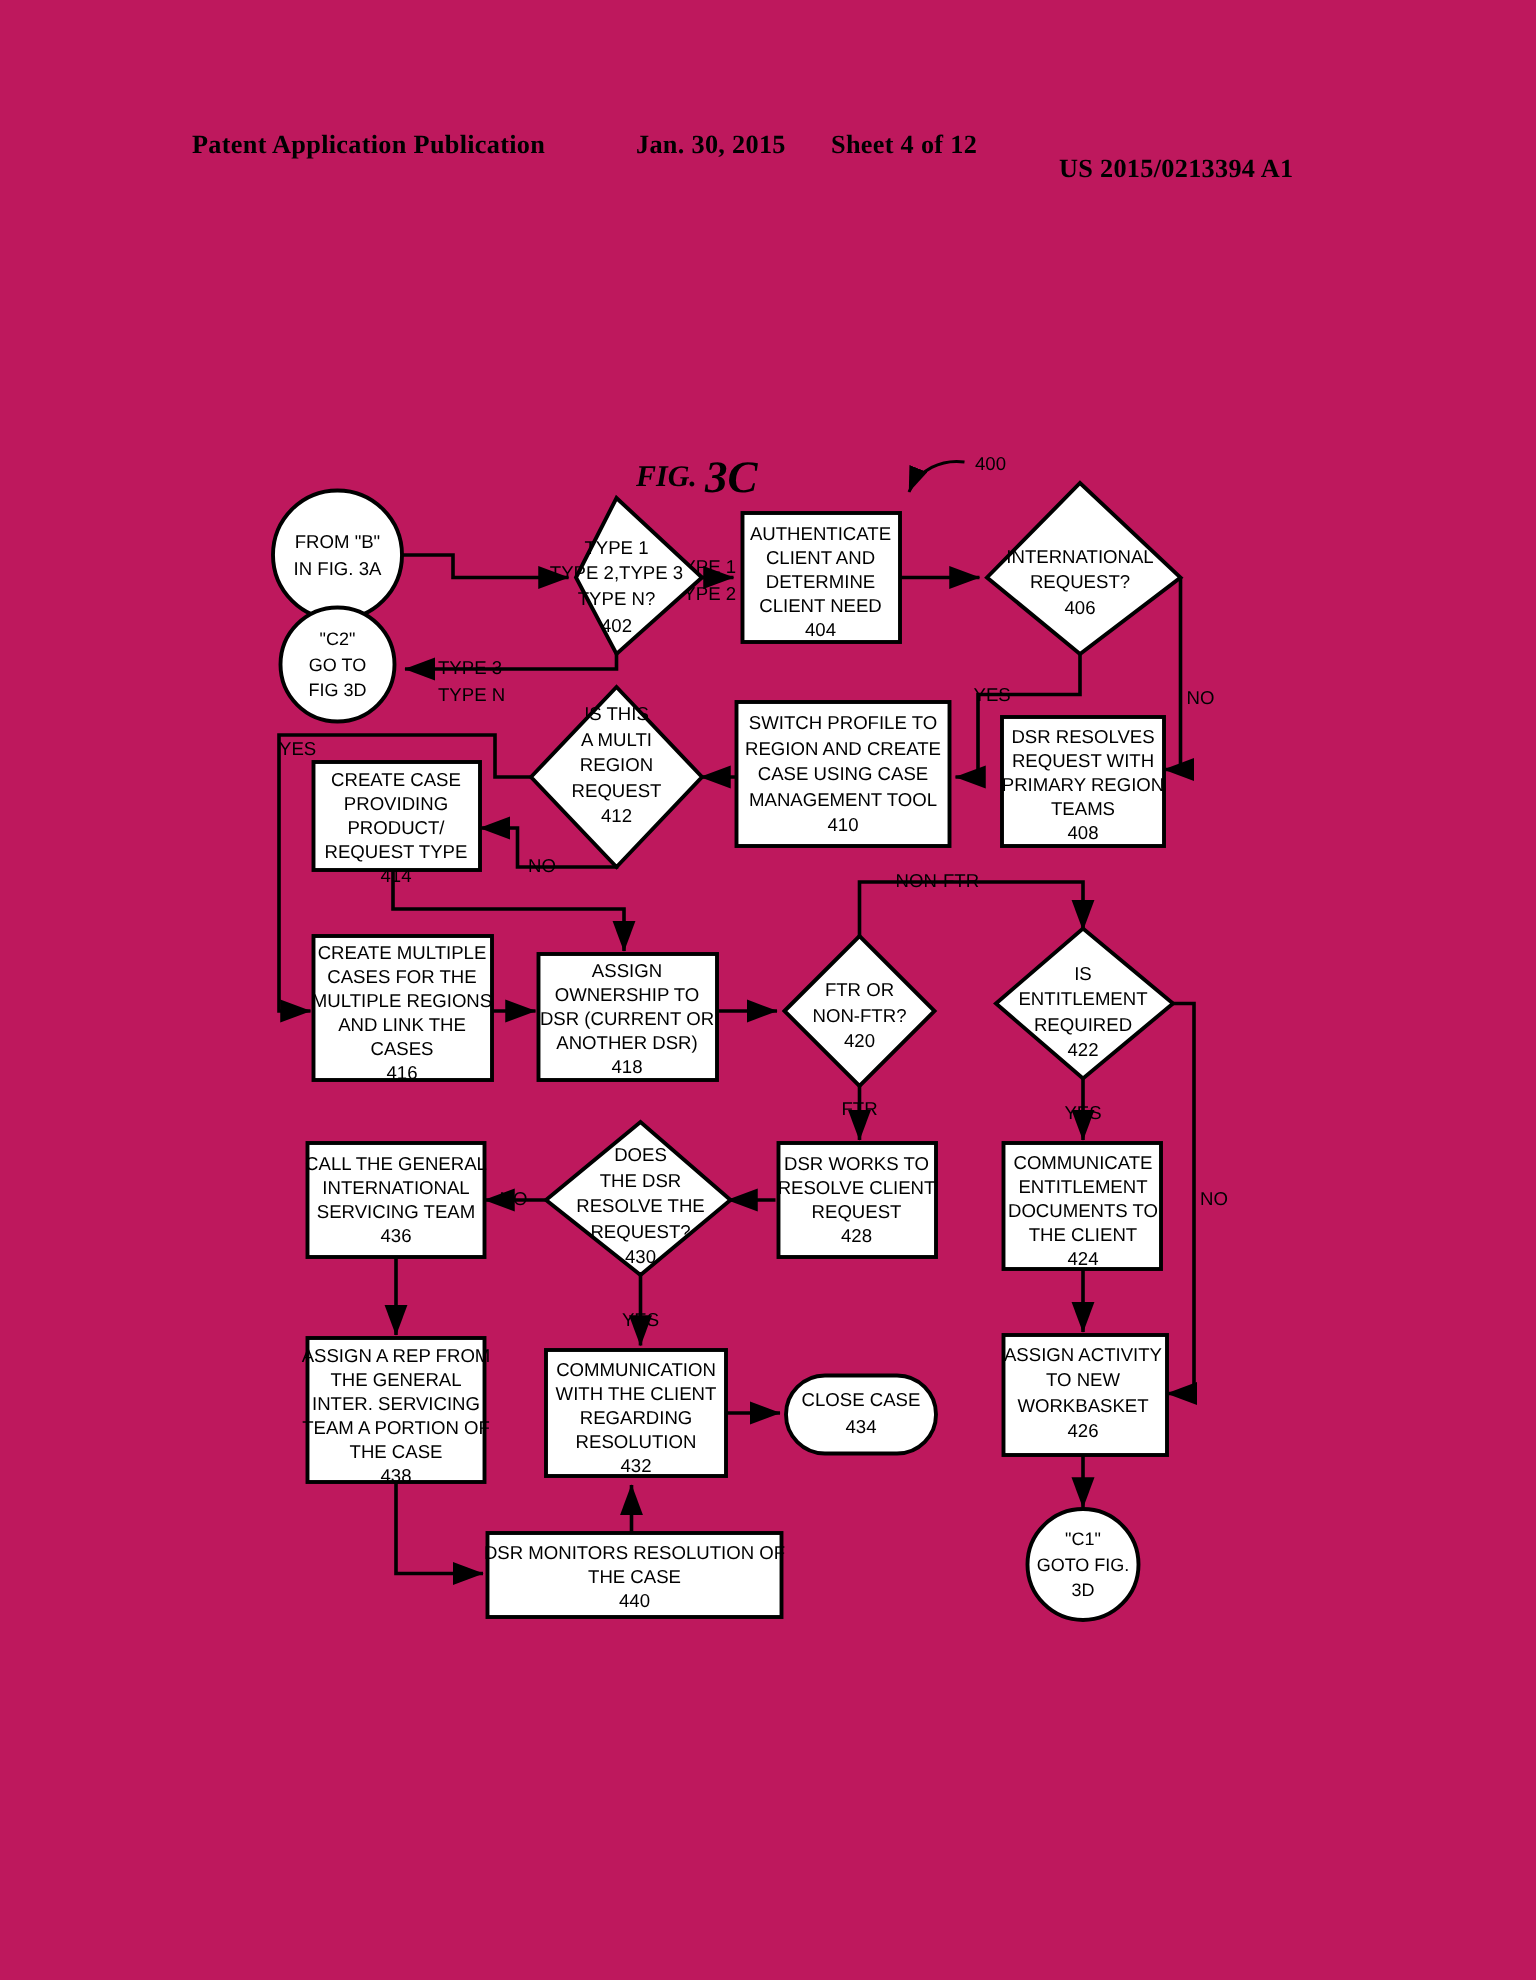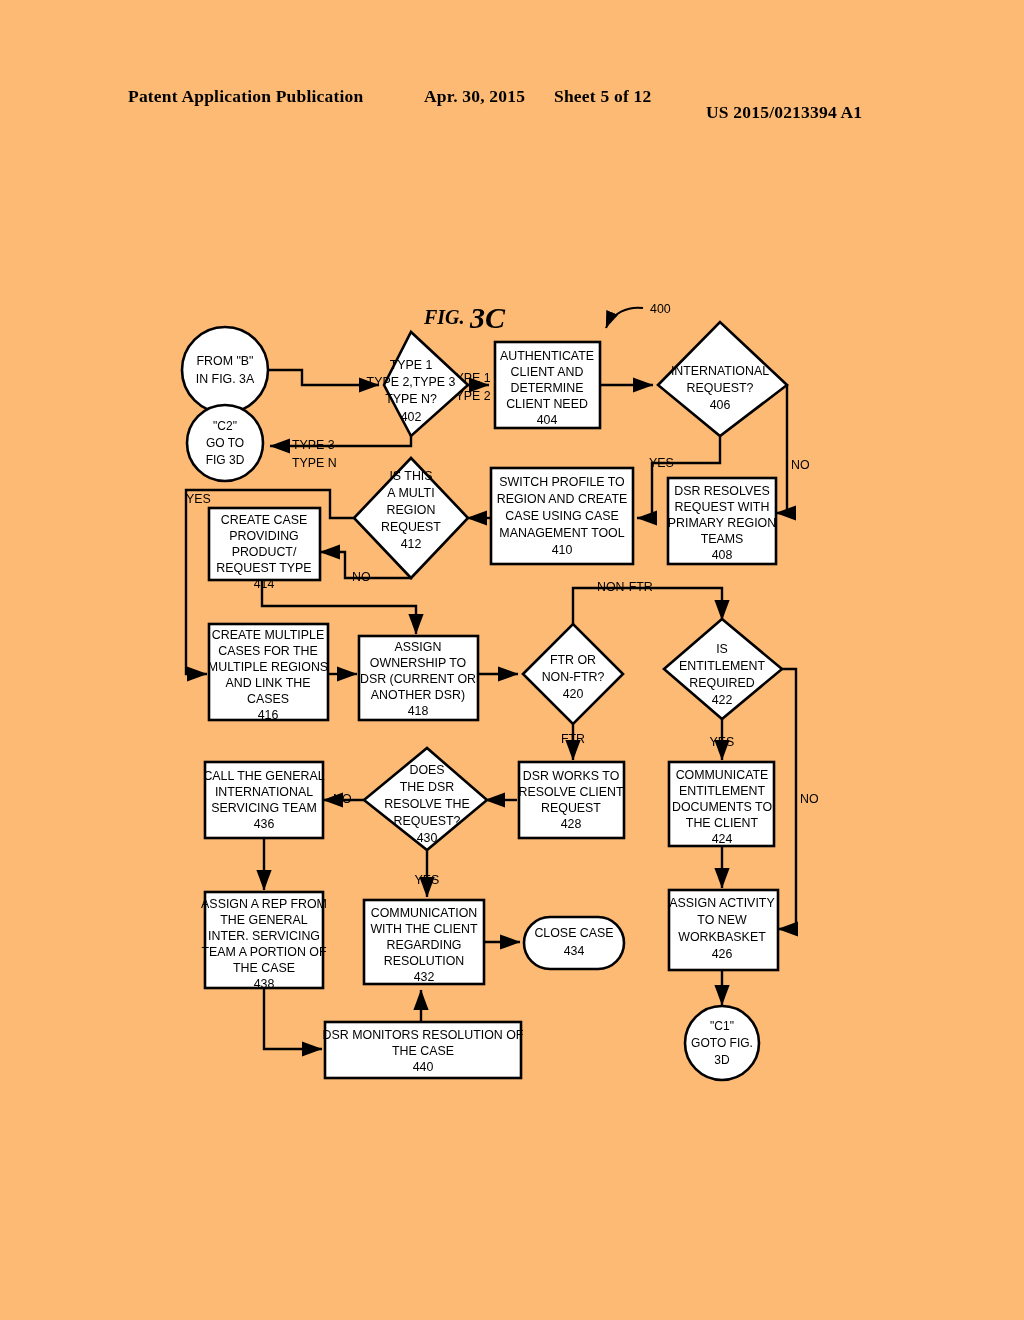--- a/index.html
+++ b/index.html
@@ -1,17 +1,17 @@
 <!DOCTYPE html>
 <html><head>
 <meta charset="utf-8">
 <style>
   html,body{margin:0;padding:0;background:#ffffff;}
   body{width:1024px;height:1320px;position:relative;font-family:"Liberation Sans",sans-serif;color:#000;}
-  #page{position:relative;width:1024px;height:1320px;overflow:hidden;background:#fdba74;}
+  #page{position:relative;width:1024px;height:1320px;overflow:hidden;background:#be185d;}
   .hdr{position:absolute;top:86px;left:0;width:1024px;height:26px;}
   .hdr span{position:absolute;font-family:"Liberation Serif",serif;font-weight:bold;font-size:17.5px;letter-spacing:0.2px;white-space:nowrap;}
   .hdr .h-pub{left:128px;top:0;}
   .hdr .h-date{left:424px;top:0;}
   .hdr .h-sheet{left:554px;top:0;}
   .hdr .h-num{left:706px;top:0;margin-top:16px;}
   svg{position:absolute;left:0;top:0;width:1024px;height:1320px;}
   .shape{fill:#ffffff;stroke:#000000;stroke-width:2.6;}
   .ln{stroke:#000000;stroke-width:2.4;fill:none;}
   .ln-thin{stroke:#000000;stroke-width:2.0;fill:none;}
@@ -22,22 +22,22 @@
   .figtitle-b{font-family:"Liberation Serif",serif;font-style:italic;font-weight:bold;font-size:30px;fill:#000;}
   .refnum{font-family:"Liberation Sans",sans-serif;font-size:12.4px;fill:#000;}
 </style>
 </head>
 <body>
 
 <div id="page">
 
   <div class="hdr">
     <span class="h-pub">Patent Application Publication</span>
-    <span class="h-date">Apr. 30, 2015</span>
-    <span class="h-sheet">Sheet 5 of 12</span>
+    <span class="h-date">Jan. 30, 2015</span>
+    <span class="h-sheet">Sheet 4 of 12</span>
     <span class="h-num">US 2015/0213394 A1</span>
   </div>
 
   <svg viewBox="0 0 1024 1320">
     <defs>
       <marker id="ah" markerWidth="9" markerHeight="9" refX="8.4" refY="3.2" orient="auto" markerUnits="strokeWidth">
         <path d="M0,0 L8.6,3.2 L0,6.4 z" fill="#000"></path>
       </marker>
     </defs>
 

